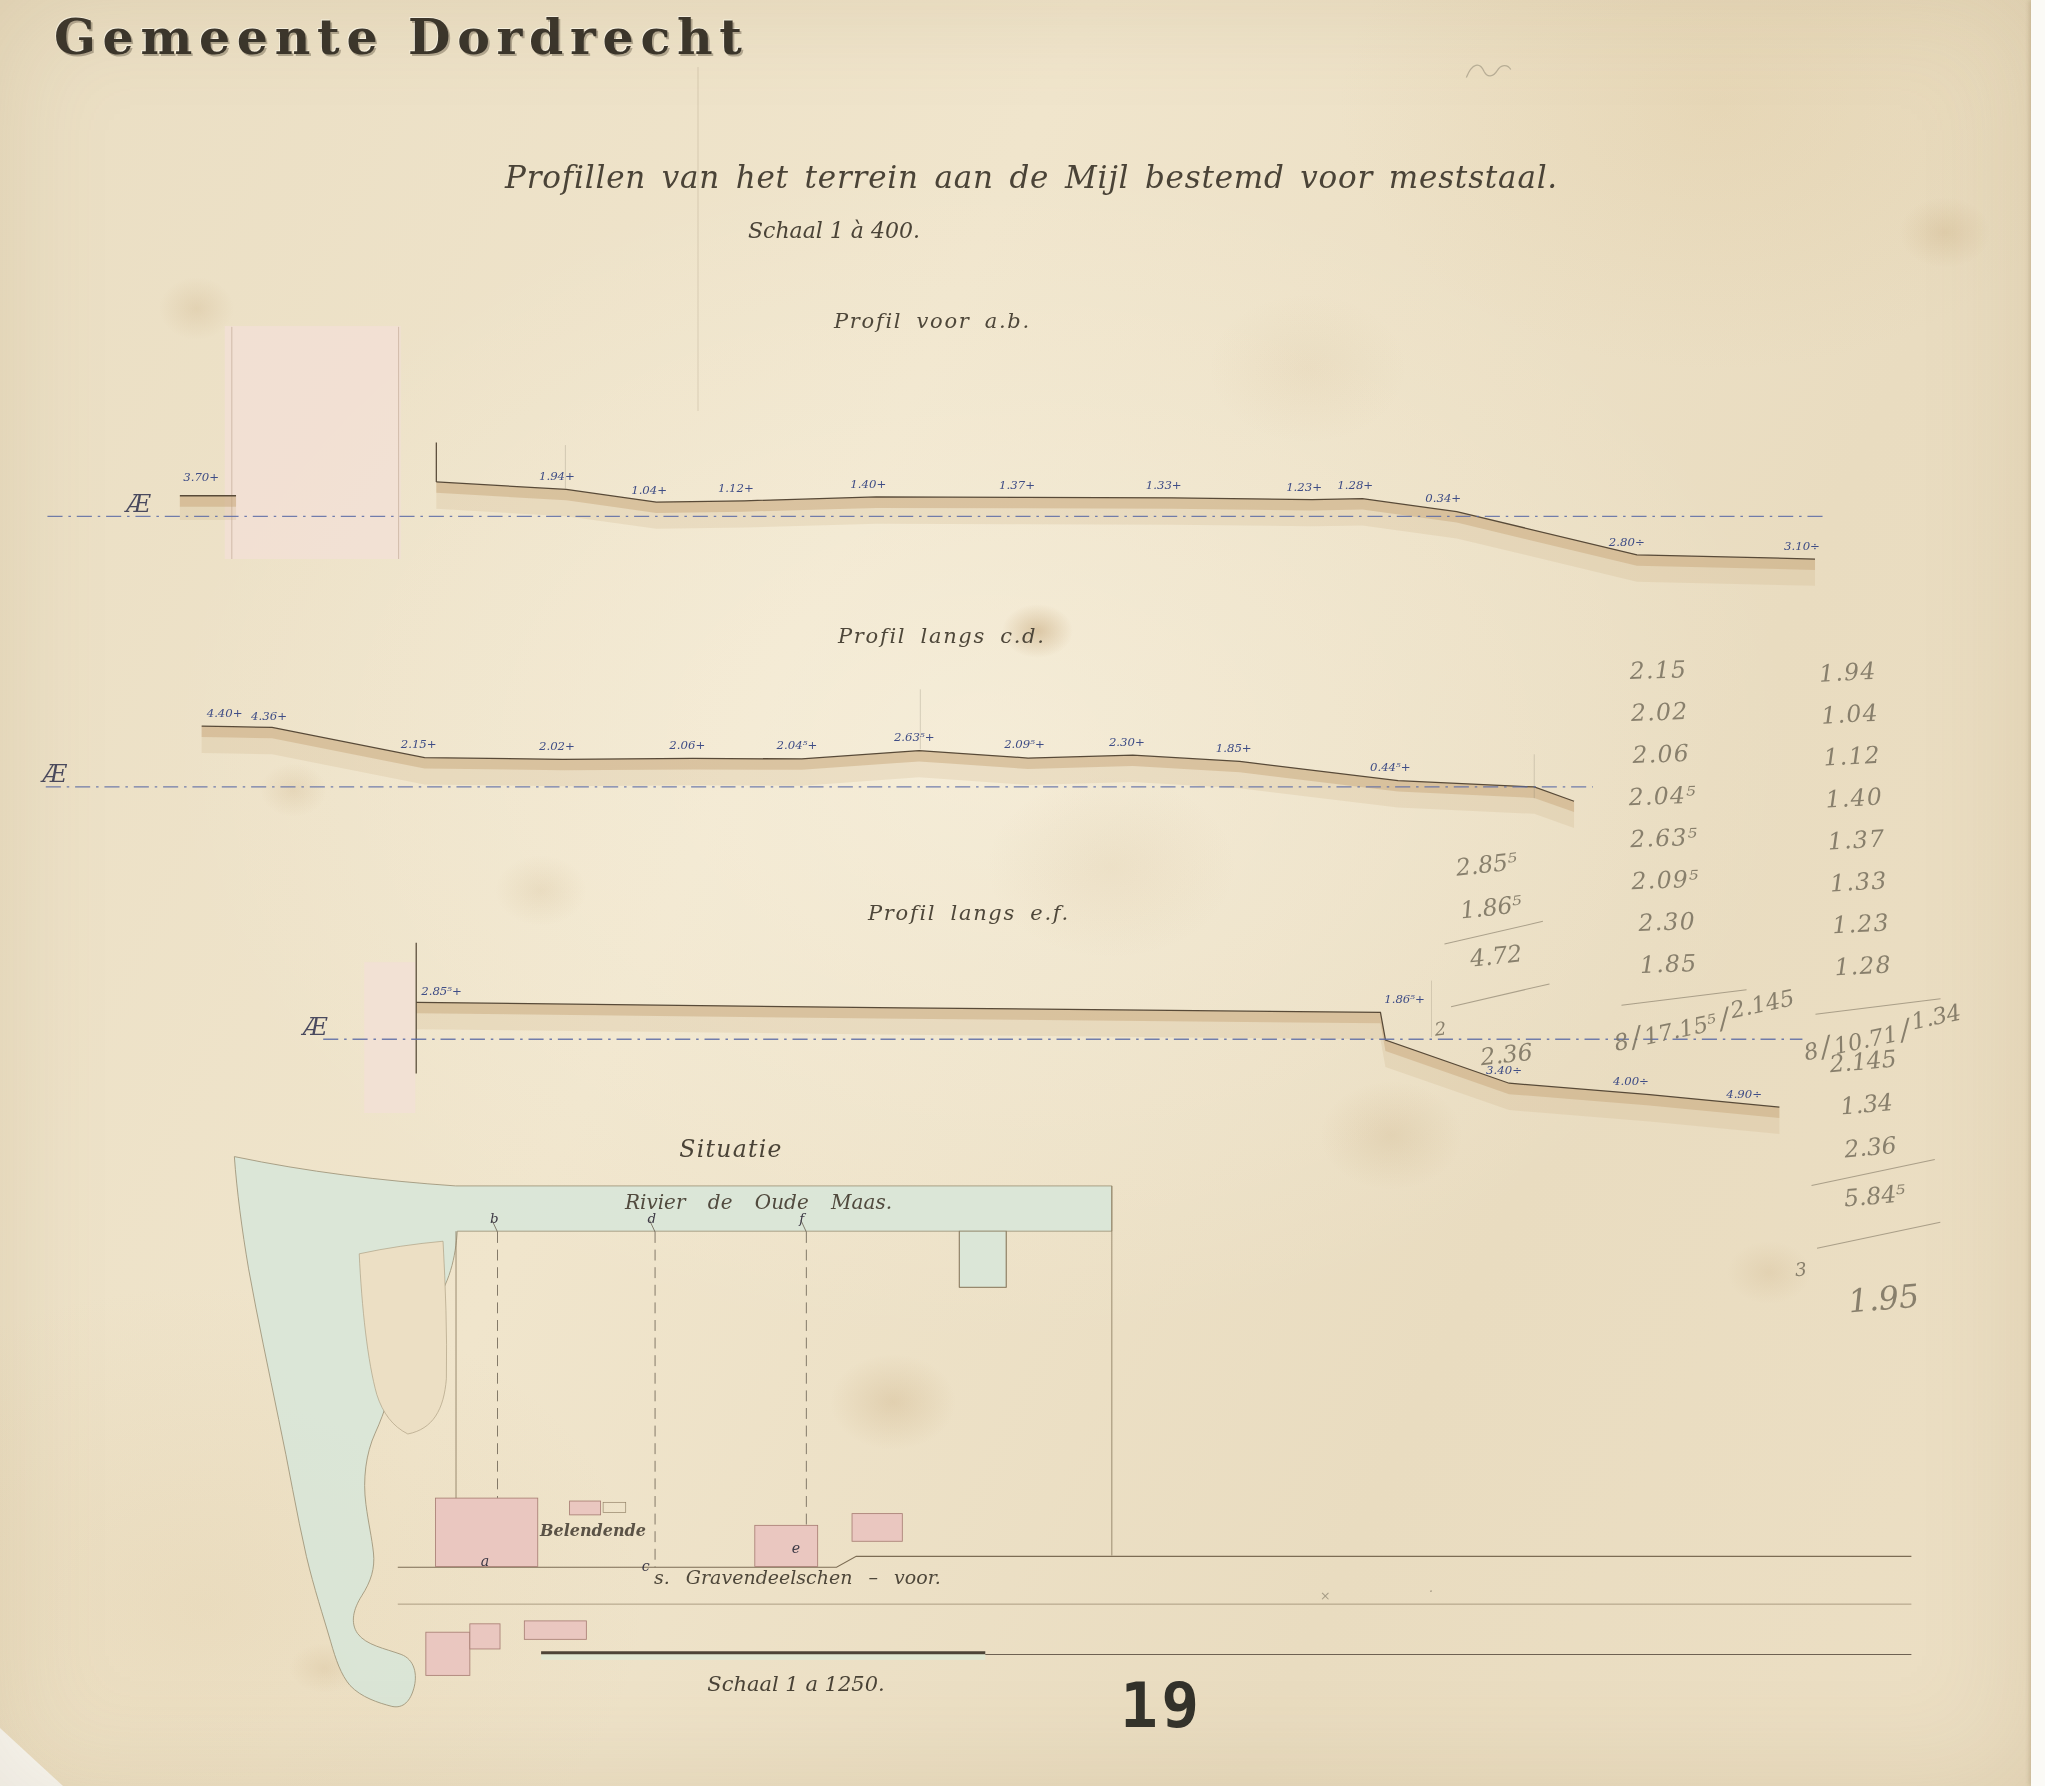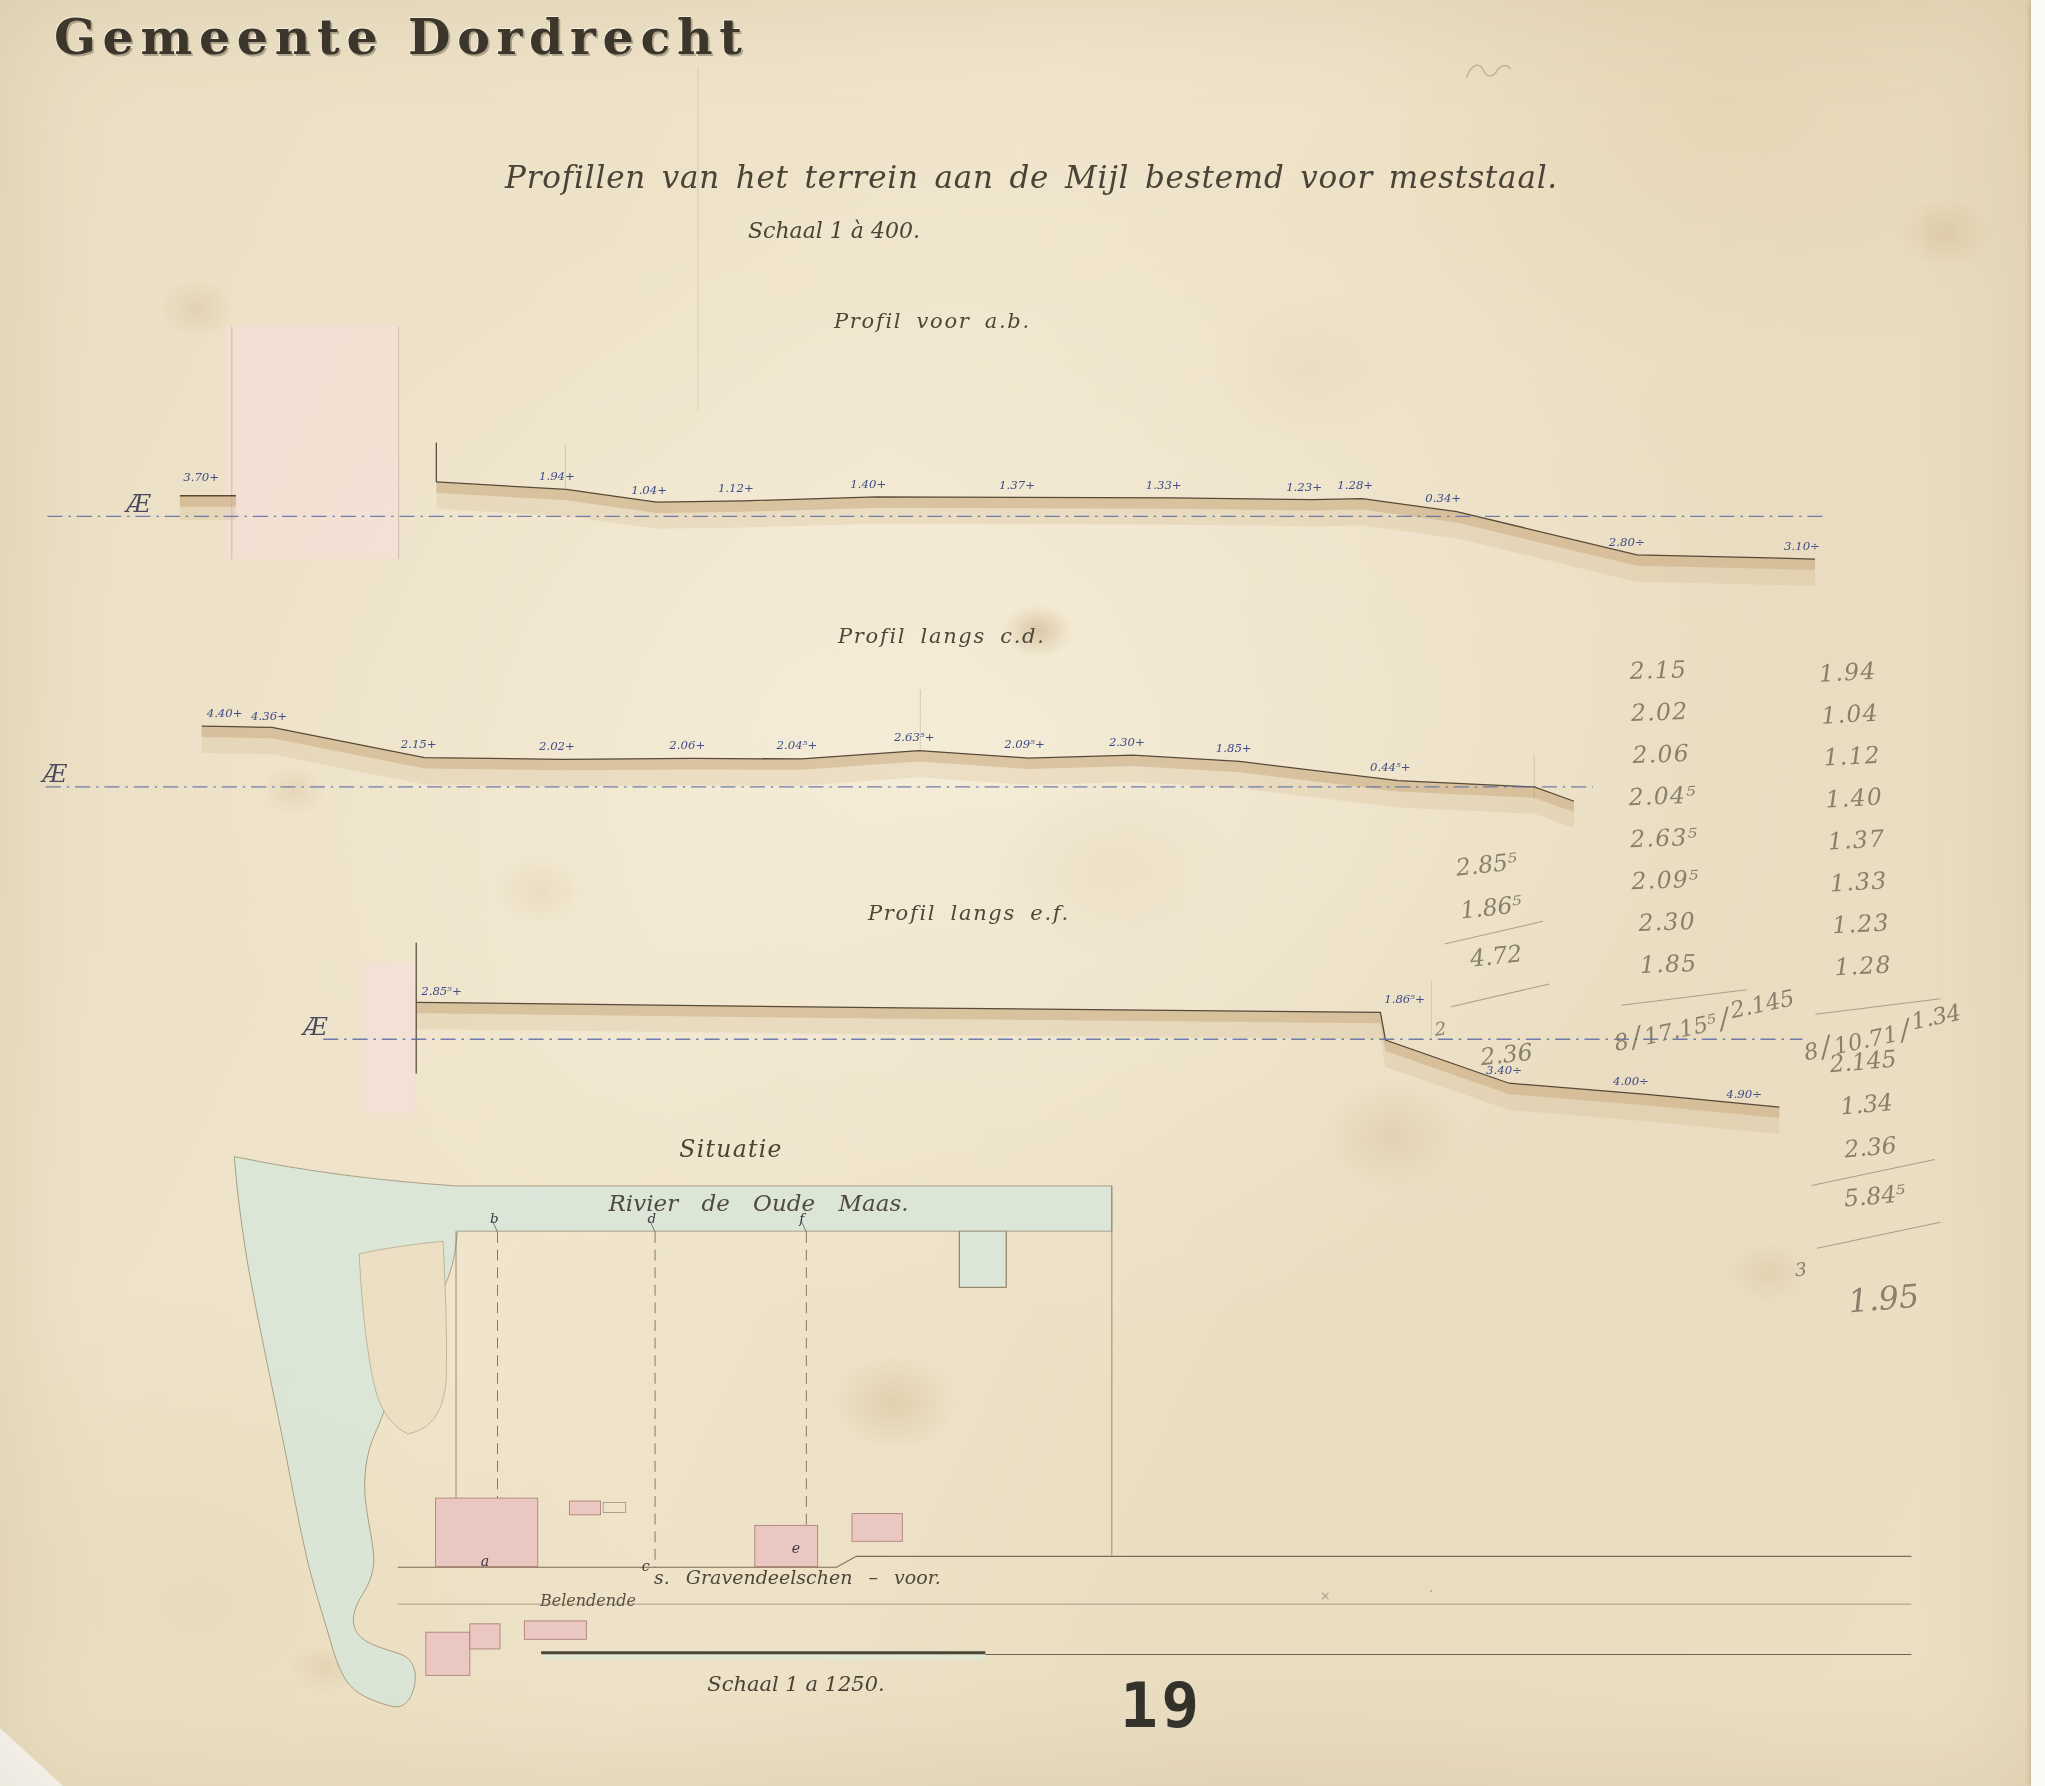--- a/index.html
+++ b/index.html
@@ -17,21 +17,21 @@
   .stain{border-radius:50%;pointer-events:none;}
   .crease{background:rgba(130,110,80,.10);}
   
   .title{color:#39342b;font-weight:bold;font-size:49px;letter-spacing:6.7px;
     text-shadow:1.7px 2.1px 0 rgba(82,72,54,.38), -0.8px -0.8px 0 rgba(255,252,242,.75);}
   .script{font-style:italic;color:#4a4337;}
   .subtitle{font-size:31px;text-align:center;letter-spacing:0.8px;word-spacing:5px;}
   .scale1{font-size:22px;text-align:center;}
   .ptitle{font-size:21px;letter-spacing:1.7px;word-spacing:5.9px;color:#4e473a;}
   .maptitle{font-size:23.5px;text-align:center;letter-spacing:1.3px;}
-  .riverlbl{font-size:23px;text-align:center;word-spacing:16px;color:#514a3e;}
+  .riverlbl{font-size:20px;text-align:center;word-spacing:16px;color:#514a3e;}
   .bldlbl{font-size:16px;color:#5a5246;}
   .dijklbl{font-size:19px;word-spacing:10px;color:#4e473a;}
   .scale2{font-size:21px;text-align:center;}
   .pageno{font-family:"DejaVu Sans Mono",monospace;font-weight:bold;font-size:63px;letter-spacing:3.4px;color:#33322b;}
   
   .pencil{font-family:"DejaVu Serif",serif;font-style:italic;color:rgba(122,114,96,.88);}
   .pcol{font-size:23.5px;text-align:center;letter-spacing:1.3px;}
   .pcol .gen-item{height:42px;line-height:42px;}
   .pblock{font-size:23.5px;text-align:center;}
   .pblock .gen-item{height:43px;line-height:43px;}
@@ -224,21 +224,21 @@
     <div class="psum">5.84⁵</div>
     <div class="pdivrow">
       <span class="pdivisor">3</span>
       <div class="phr" style="width:126px;"></div>
     </div>
     <div class="pmean pmean-big">1.95</div>
   </div>
 
   <div class="abs script maptitle" style="left:643px;top:1135px;width:176px;">Situatie</div>
   <div class="abs script riverlbl" style="left:595px;top:1190px;width:327px;">Rivier de Oude Maas.</div>
-  <div class="abs script bldlbl" style="left:540px;top:1591px;">Belendende</div>
+  <div class="abs script bldlbl" style="left:540px;top:1521px;font-weight:bold;">Belendende</div>
   <div class="abs script dijklbl" style="left:654px;top:1566px;">s. Gravendeelschen – voor.</div>
   <div class="abs script scale2" style="left:687px;top:1672px;width:218px;">Schaal 1 a 1250.</div>
 
   <div class="abs pageno" style="left:1120px;top:1669px;">19</div>
 
   <div class="abs pencil tinymark" style="left:1320px;top:1588px;">⨯</div>
   <div class="abs pencil tinymark" style="left:1429px;top:1584px;">·</div>
 
   <div class="abs edge-right"></div>
   <div class="abs corner-bl"></div>

